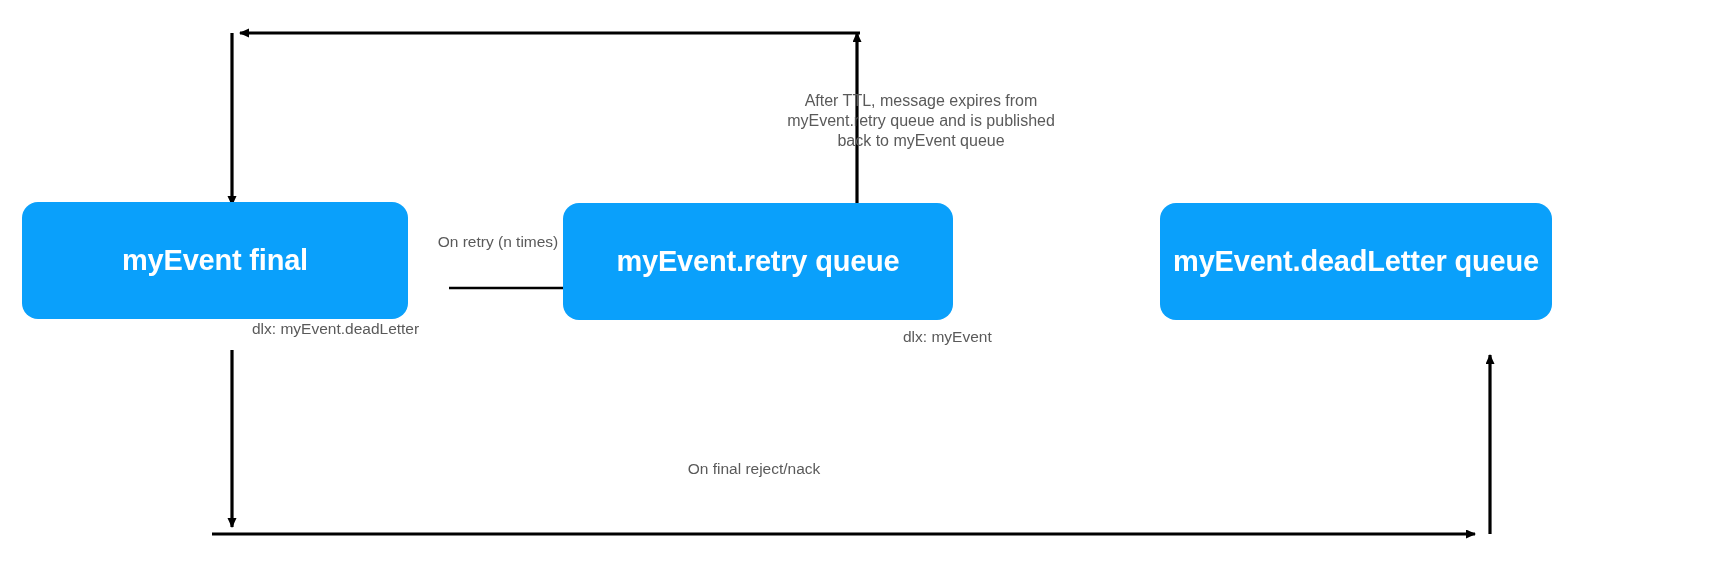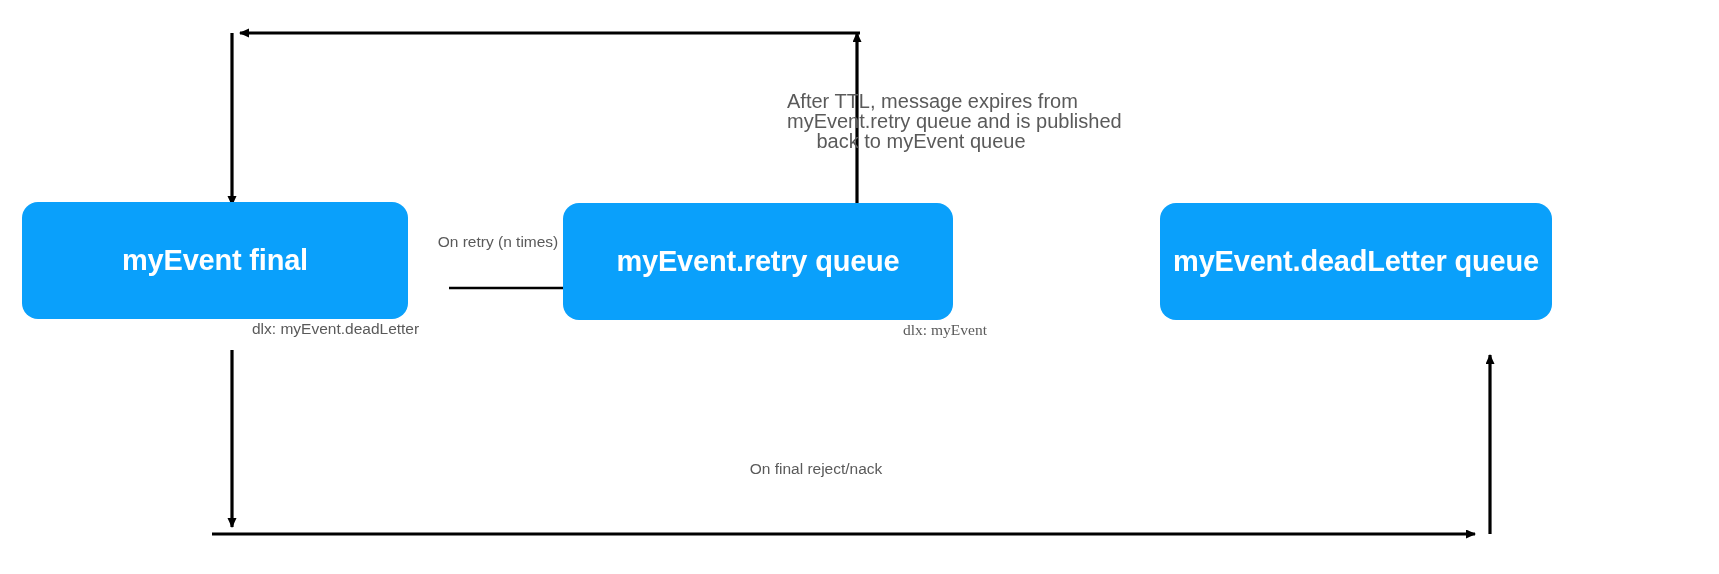--- a/index.html
+++ b/index.html
@@ -41,21 +41,21 @@
     font-weight: bold;
     font-size: 29px;
     letter-spacing: -0.2px;
     line-height: 1.1;
     text-align: center;
     white-space: nowrap;
   }
   .edge-label {
     position: absolute;
     color: #5a5a5a;
-    font-size: 20px;
+    font-size: 16px;
     line-height: 20px;
     text-align: center;
     white-space: pre;
     background: transparent;
   }
   .edge-label.small {
     font-size: 15.5px;
   }
   .lbl-left { text-align: left; margin-left: 28px; }
 </style>
@@ -104,17 +104,17 @@
   </div>
 
   <div class="edge-label small" style="left:437px; top:232px; width:122px;">On retry (n times)</div>
 
   <div class="edge-label" style="left:787px; top:91px; width:268px;">After TTL, message expires from
 myEvent.retry queue and is published
 back to myEvent queue</div>
 
   <div class="edge-label small lbl-left" style="left:224px; top:319px; width:200px;">dlx: myEvent.deadLetter</div>
 
-  <div class="edge-label small lbl-left" style="left:875px; top:320px; width:120px;font-family:Liberation Serif, serif;">dlx: myEvent</div>
+  <div class="edge-label small lbl-left" style="left:875px; top:327px; width:120px;">dlx: myEvent</div>
 
-  <div class="edge-label small" style="left:738px; top:459px; width:156px;">On final reject/nack</div>
+  <div class="edge-label small" style="left:676px; top:459px; width:156px;">On final reject/nack</div>
 
 </div>
 
 </body></html>

